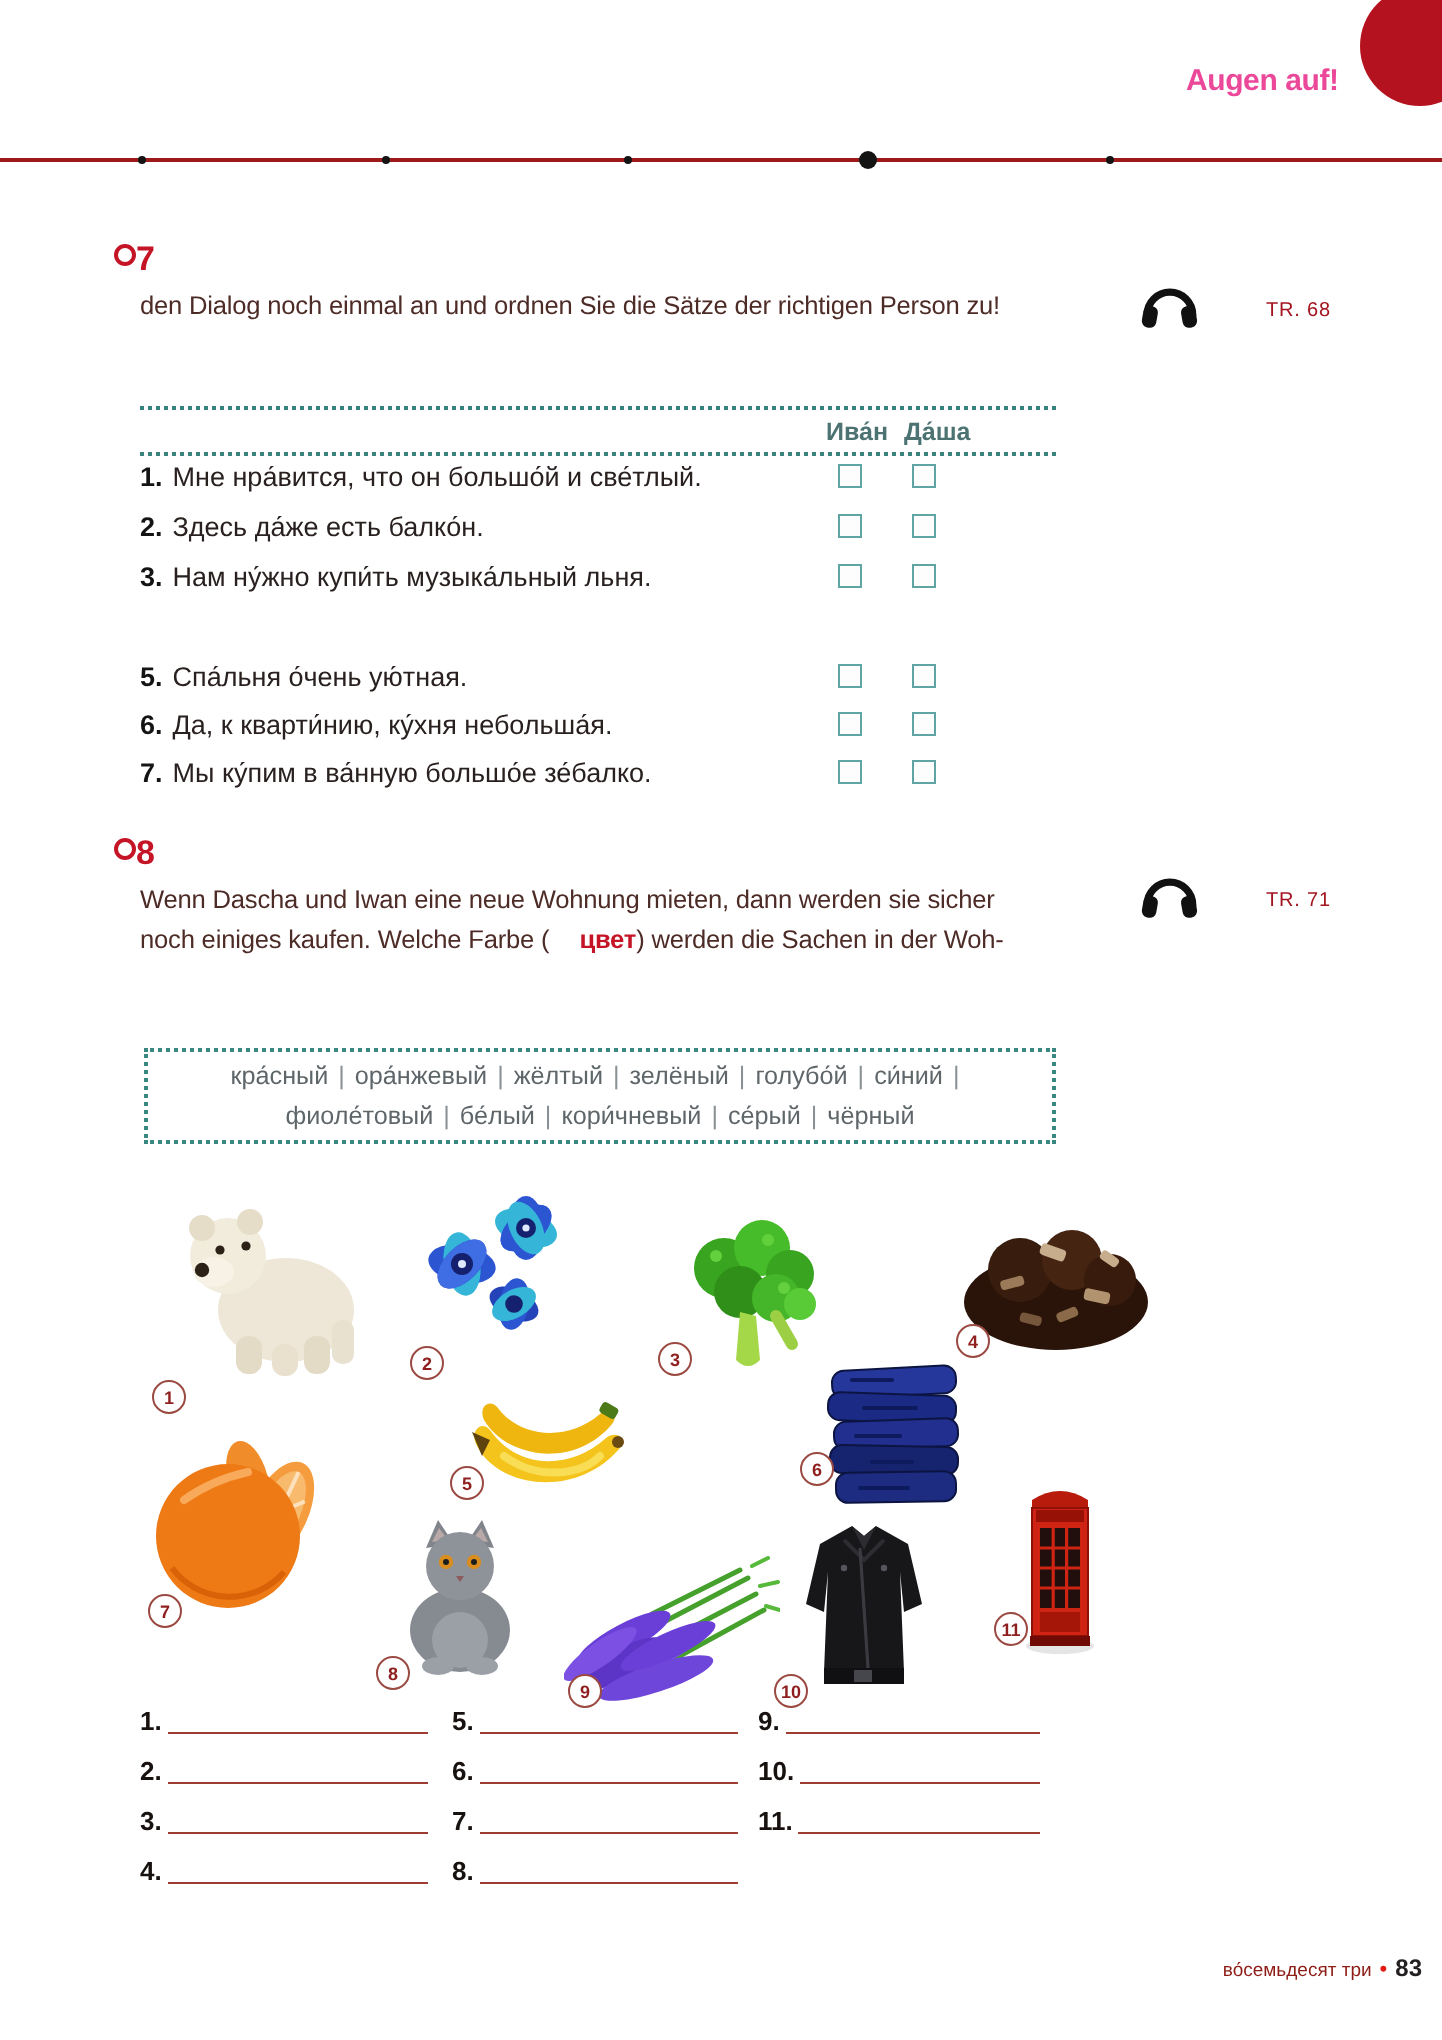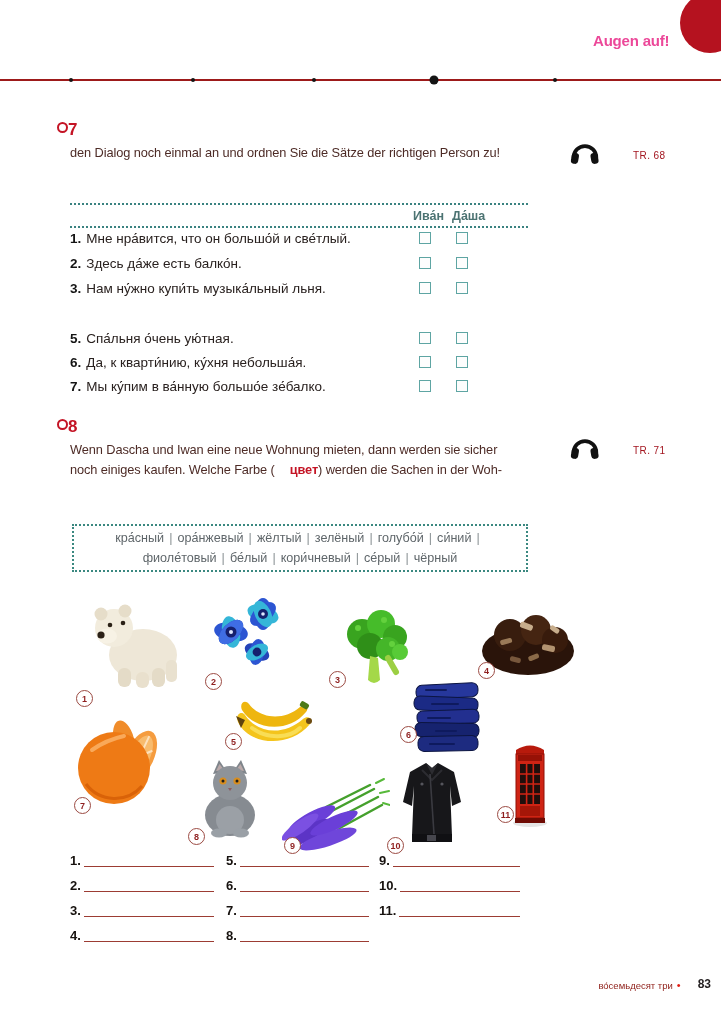--- a/index.html
+++ b/index.html
@@ -50,21 +50,21 @@
          display:flex;align-items:center;justify-content:center;}
 
   
   .blank{height:17px;display:flex;align-items:flex-end;}
   .blank .bn{font-size:13px;font-weight:bold;color:#17120f;margin-right:3px;line-height:13px;}
   .blank .bl{flex:1;border-bottom:1.4px solid #9c3c33;height:100%;}
 
   
   .footer{top:977px;right:10px;font-size:9.5px;color:#8e1d17;display:flex;align-items:flex-end;gap:4px;}
   .footer .bullet{color:#e31b12;font-size:11px;}
-  .footer .pnum{font-size:12px;font-weight:bold;color:#231f20;margin-left:13px;}
+  .footer .pnum{font-size:12px;font-weight:bold;color:#231f20;}
 </style>
 </head>
 <body>
 
 <div class="page">
 
   <div class="abs corner-circle"></div>
   <div class="abs page-title">Augen auf!</div>
   <div class="abs rule">
     <span class="dot" style="left:71px"></span>

